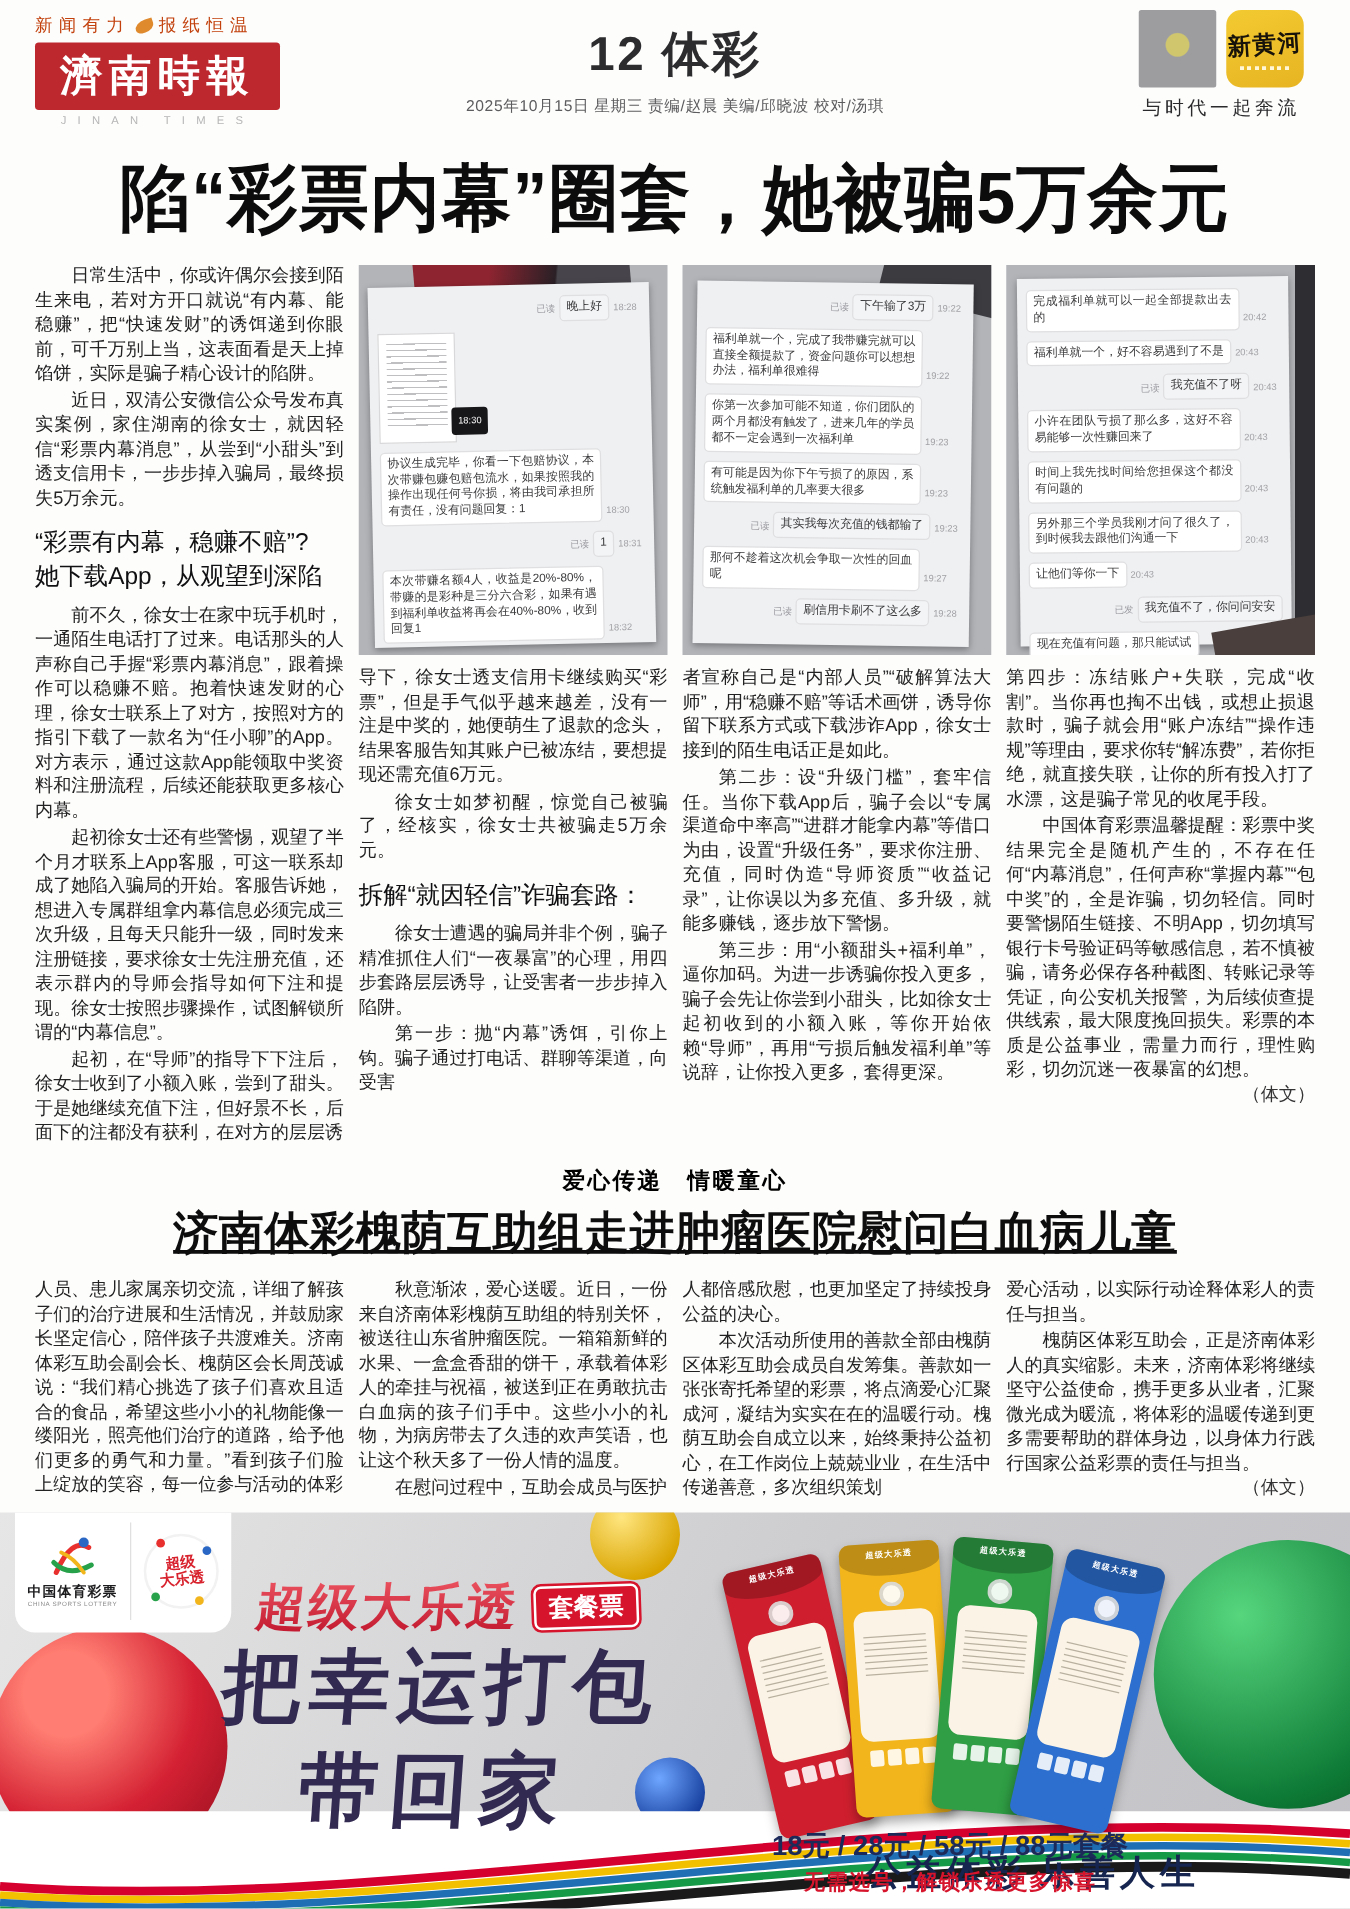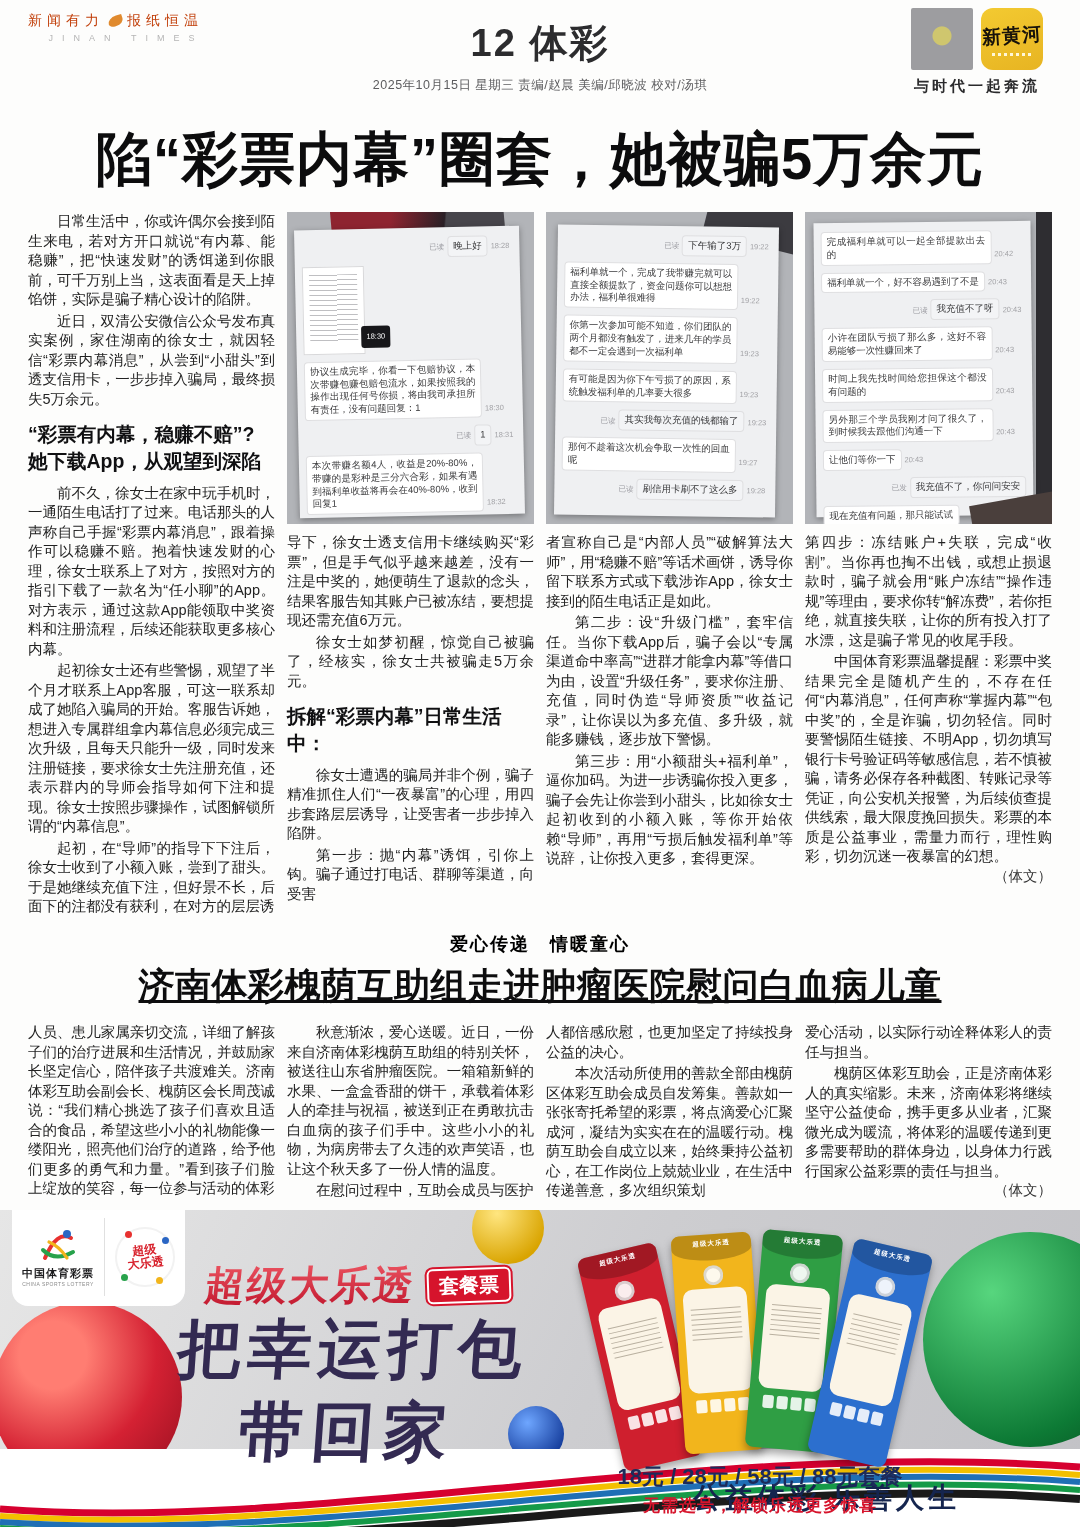--- a/index.html
+++ b/index.html
@@ -21,28 +21,28 @@
   .hdr-center { position:absolute; left:0; right:0; top:18px; text-align:center; }
   .page-sec { font-size:38px; font-weight:800; color:#2c2c2e; letter-spacing:2px; }
   .dateline { margin-top:8px; font-size:12.5px; color:#5c5c5e; letter-spacing:.5px; }
   .hdr-right { position:absolute; right:28px; top:8px; width:150px; text-align:center; }
   .hdr-right .icons { display:flex; gap:8px; justify-content:center; }
   .qr { width:62px; height:62px; background:radial-gradient(circle at 50% 45%, #cfc66e 0 9px, #9d9da0 10px 100%); border-radius:2px; }
   .appicon { width:62px; height:62px; background:linear-gradient(160deg,#f3ca31,#e7b422); border-radius:12px;
     display:flex; flex-direction:column; align-items:center; justify-content:center; }
   .appicon .cn { font-family:"Liberation Serif","DejaVu Serif",serif; font-size:19px; font-weight:900; color:#17120a; transform:rotate(-4deg); letter-spacing:1px;}
   .appicon .dots { margin-top:4px; width:40px; height:3px; background:repeating-linear-gradient(90deg,#fff7d8 0 3px, transparent 3px 6px); }
-  .brand-slogan { margin-top:7px; font-size:15px; font-weight:700; color:#2a2a2c; letter-spacing:3px; }
+  .brand-slogan { margin-top:7px; font-size:15px; font-weight:400; color:#2a2a2c; letter-spacing:3px; }
   
   .headline1 { margin:10px 28px 14px; text-align:center; font-size:56px; font-weight:900; color:#0c0c0d; letter-spacing:1px; white-space:nowrap; transform:scaleY(1.04); }
   .cols { display:flex; gap:12px; padding:0 28px; height:706px; overflow:hidden; }
   .col { width:247px; flex:0 0 247px; font-size:14.5px; line-height:19.5px; text-align:justify; color:#222; }
   .col p { margin-bottom:2px; }
   .ind { text-indent:2em; }
-  .sub { font-size:19.5px; font-weight:700; line-height:1.4; color:#101012; margin:12px 0 8px; text-align:left; }
+  .sub { font-size:19.5px; font-weight:400; line-height:1.4; color:#101012; margin:12px 0 8px; text-align:left; }
   .byline { float:right; color:#333; }
   
   .shot { position:relative; height:312px; background:#b2b4b8; margin-bottom:9px; overflow:hidden; }
   .shot-a::before { content:""; position:absolute; top:-14px; left:18%; width:70%; height:44px;
     background:linear-gradient(100deg,#8e2430 35%, #2a2026 65%, #47454b 66%); transform:rotate(-5deg); }
   .shot-b::before { content:""; position:absolute; top:-18px; right:-24px; width:110px; height:52px; background:#3c3b40; transform:rotate(14deg); }
   .shot-c::before { content:""; position:absolute; top:0; right:0; width:16px; height:100%; background:#2e2d31; }
   .shot-c::after { content:""; position:absolute; bottom:-16px; right:-10px; width:90px; height:42px; background:#4a3f3c; transform:rotate(-10deg); }
   .paper { position:absolute; inset:16px 12px 8px 10px; background:#eff0f2; transform:rotate(-1.2deg);
     box-shadow:0 2px 6px rgba(0,0,0,.35); padding:9px 7px; display:flex; flex-direction:column; gap:7px; }
@@ -121,20 +121,23 @@
 </head>
 <body>
 
 <div class="hdr">
   <div class="hdr-left">
     <div class="tagline">
       <span>新闻有力</span>
       <span class="dove"></span>
       <span>报纸恒温</span>
     </div>
+    <div class="masthead-box">
+      <span>濟南時報</span>
+    </div>
     <div class="masthead-en">JINAN TIMES</div>
   </div>
   <div class="hdr-center">
     <div class="page-sec">12 体彩</div>
     <div class="dateline">2025年10月15日 星期三  责编/赵晨  美编/邱晓波  校对/汤琪</div>
   </div>
   <div class="hdr-right">
     <div class="icons">
       <div class="qr"></div>
       <div class="appicon">
@@ -186,21 +189,21 @@
           </div>
         <div class="msg left">
             <div class="bubble">本次带赚名额4人，收益是20%-80%，带赚的是彩种是三分六合彩，如果有遇到福利单收益将再会在40%-80%，收到回复1</div>
             <span class="t">18:32</span>
           </div>
       </div>
     </div>
     <p>导下，徐女士透支信用卡继续购买“彩票”，但是手气似乎越来越差，没有一注是中奖的，她便萌生了退款的念头，结果客服告知其账户已被冻结，要想提现还需充值6万元。</p>
     <p class="ind">徐女士如梦初醒，惊觉自己被骗了，经核实，徐女士共被骗走5万余元。</p>
     <h3 class="sub">
-      <span style="display:block">拆解“彩票内幕”日常生活中：</span>
+      <span style="display:block">拆解“就因轻信”诈骗套路：</span>
     </h3>
     <p class="ind">徐女士遭遇的骗局并非个例，骗子精准抓住人们“一夜暴富”的心理，用四步套路层层诱导，让受害者一步步掉入陷阱。</p>
     <p class="ind">第一步：抛“内幕”诱饵，引你上钩。骗子通过打电话、群聊等渠道，向受害</p>
   </div>
 
   <div class="col">
     <div class="shot shot-b">
       <div class="paper">
         <div class="msg right">
             <span class="st">已读</span>

